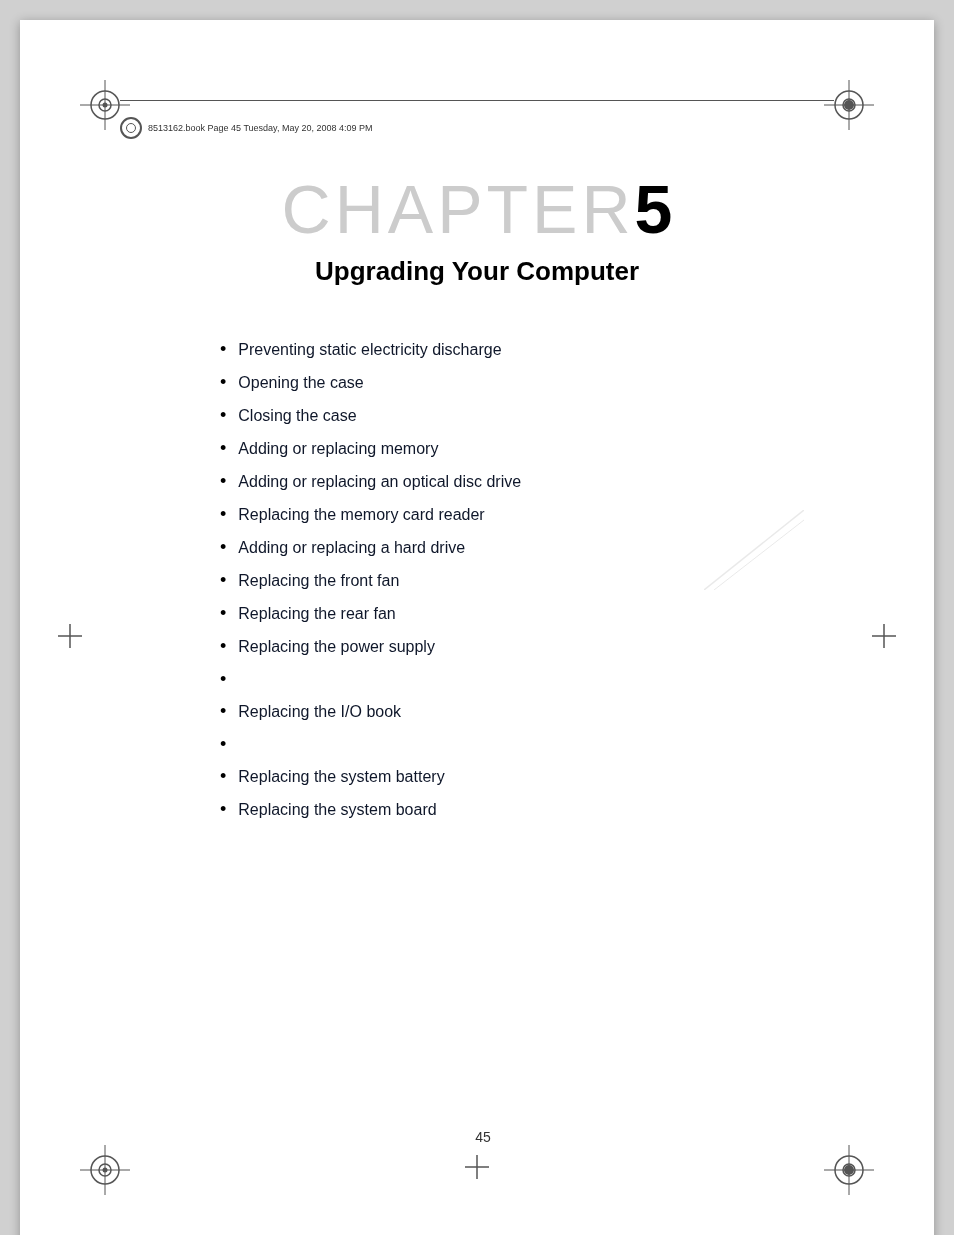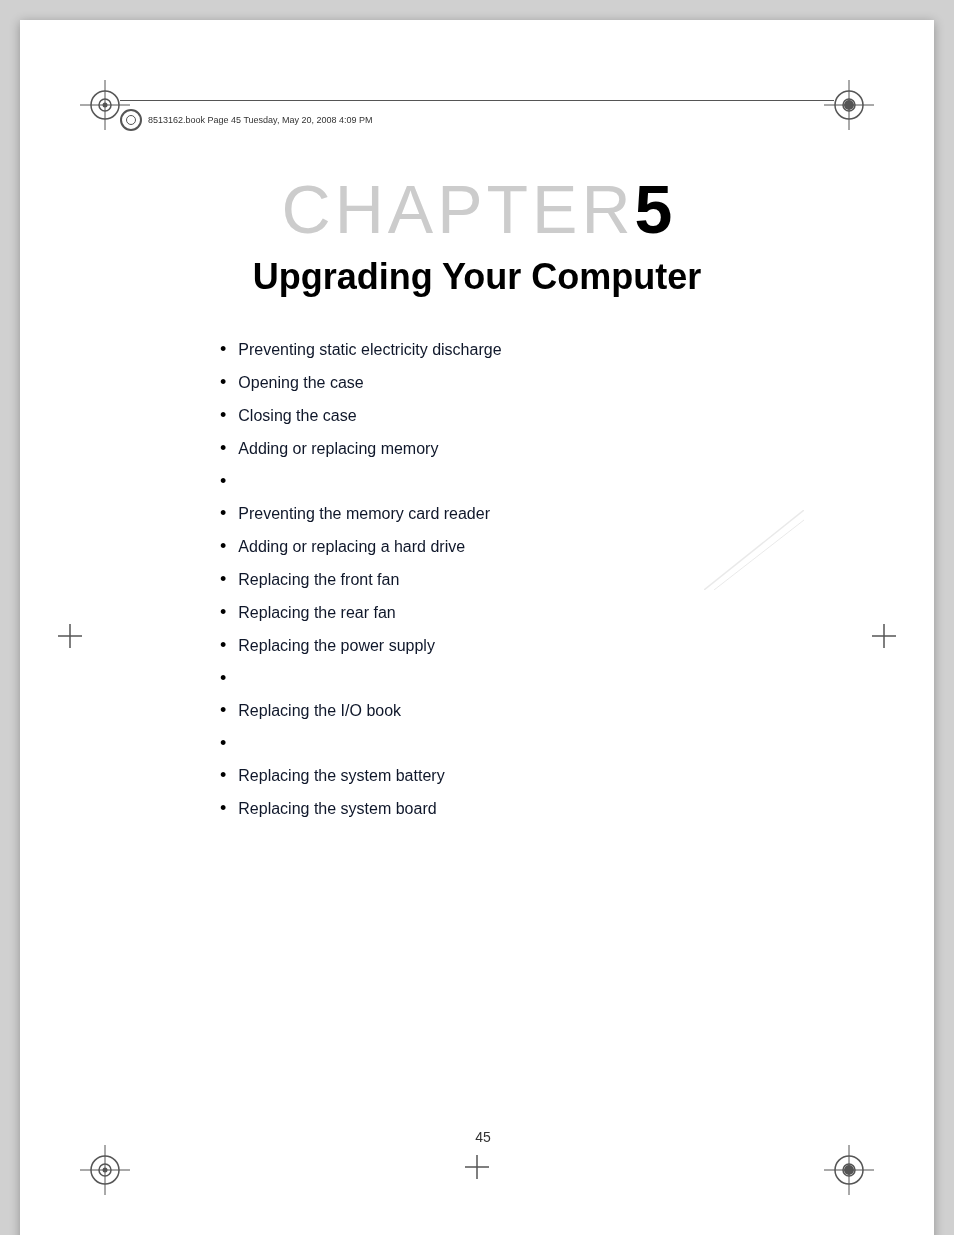--- a/index.html
+++ b/index.html
@@ -46,21 +46,21 @@
 
     
     .header-bar {
       position: absolute;
       top: 80px;
       left: 100px;
       right: 100px;
       display: flex;
       align-items: center;
       border-top: 1px solid #555;
-      padding-top: 8px;
+      padding-top: 16px;
       text-align: center;
     }
 
     .header-circle {
       width: 22px;
       height: 22px;
       border: 2px solid #555;
       border-radius: 50%;
       display: flex;
       align-items: center;
@@ -102,21 +102,21 @@
 
     .chapter-number {
       font-size: 68px;
       font-weight: 900;
       color: #000000;
       font-family: Arial, sans-serif;
       display: inline;
     }
 
     .chapter-title {
-      font-size: 36px;
+      font-size: 26px;
       font-weight: 900;
       color: #000000;
       font-family: Arial, sans-serif;
       margin-top: 8px;
     }
 
     
     .toc-container {
       position: absolute;
       top: 320px;
@@ -285,24 +285,25 @@
     <div class="toc-item">
       <span class="bullet">•</span>
       <a class="toc-link">Closing the case</a>
     </div>
     <div class="toc-item">
       <span class="bullet">•</span>
       <a class="toc-link">Adding or replacing memory</a>
     </div>
     <div class="toc-item">
       <span class="bullet">•</span>
-    </div>
-    <div class="toc-item">
-      <span class="bullet">•</span>
-      <a class="toc-link">Preventing the memory card reader</a>
+      <a class="toc-link">Adding or replacing an optical disc drive</a>
+    </div>
+    <div class="toc-item">
+      <span class="bullet">•</span>
+      <a class="toc-link">Replacing the memory card reader</a>
     </div>
     <div class="toc-item">
       <span class="bullet">•</span>
       <a class="toc-link">Adding or replacing a hard drive</a>
     </div>
     <div class="toc-item">
       <span class="bullet">•</span>
       <a class="toc-link">Replacing the front fan</a>
     </div>
     <div class="toc-item">

